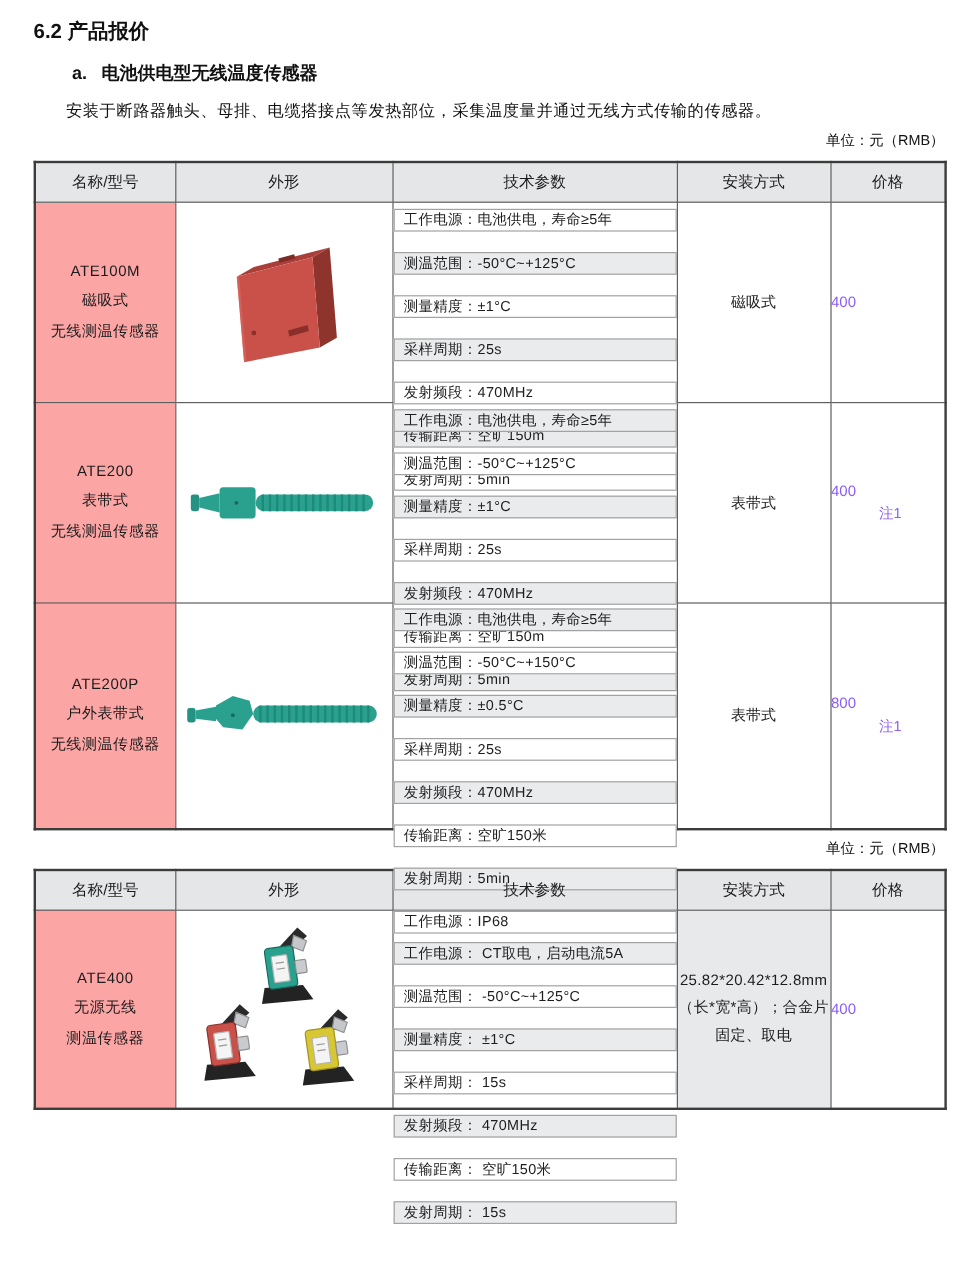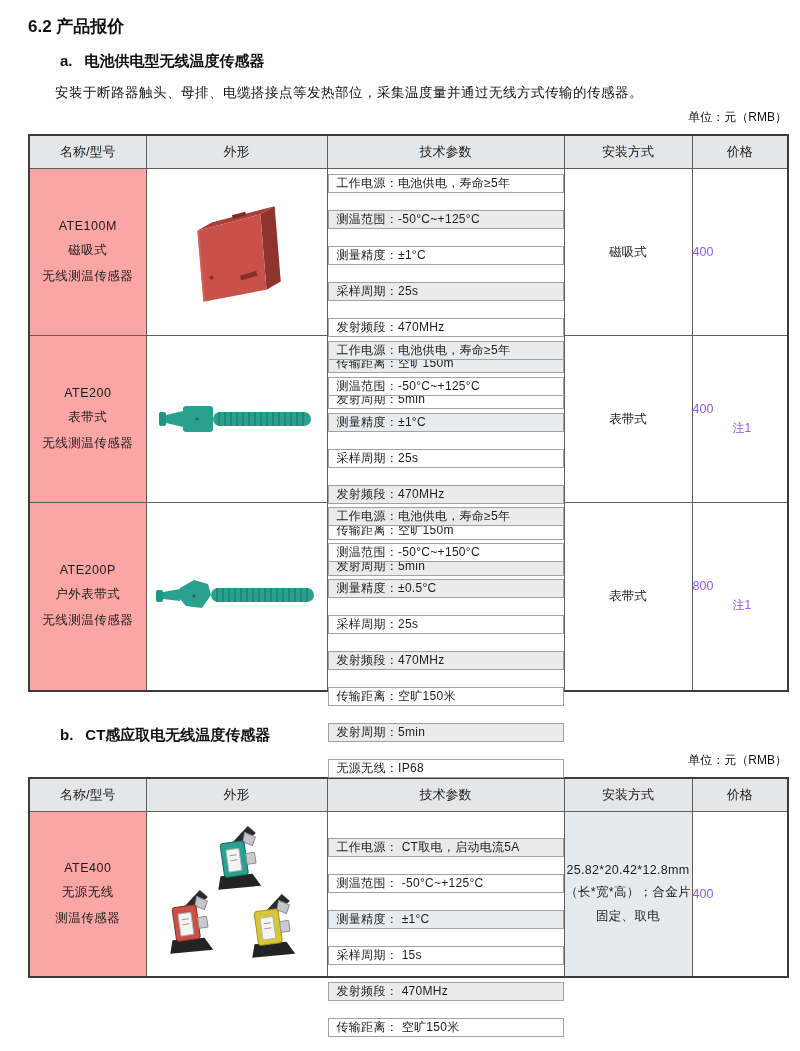--- a/index.html
+++ b/index.html
@@ -164,35 +164,32 @@
       </td>
       <td class="tech-cell">
         <div class="tech-stack">
           <div class="pbox g">工作电源：电池供电，寿命≥5年</div>
           <div class="pbox">测温范围：-50°C~+150°C</div>
           <div class="pbox g">测量精度：±0.5°C</div>
           <div class="pbox">采样周期：25s</div>
           <div class="pbox g">发射频段：470MHz</div>
           <div class="pbox">传输距离：空旷150米</div>
           <div class="pbox g">发射周期：5min</div>
-          <div class="pbox">无源无线：IP68</div>
+          <div class="pbox">工作电源：IP68</div>
         </div>
       </td>
       <td class="install-cell">表带式</td>
       <td class="price-cell">
         <div>800</div>
         <div class="price-note">注1</div>
       </td>
     </tr>
   </tbody>
     </table>
 
-  <div class="sec-head sec-head-b">
-    <span class="sec-label">b.</span><span>CT感应取电无线温度传感器</span>
-  </div>
   <div class="unit">单位：元（RMB）</div>
 
   <table class="ptable">
     <colgroup>
         <col class="c1">
         <col class="c2">
         <col class="c3">
         <col class="c4">
         <col class="c5">
       </colgroup>

